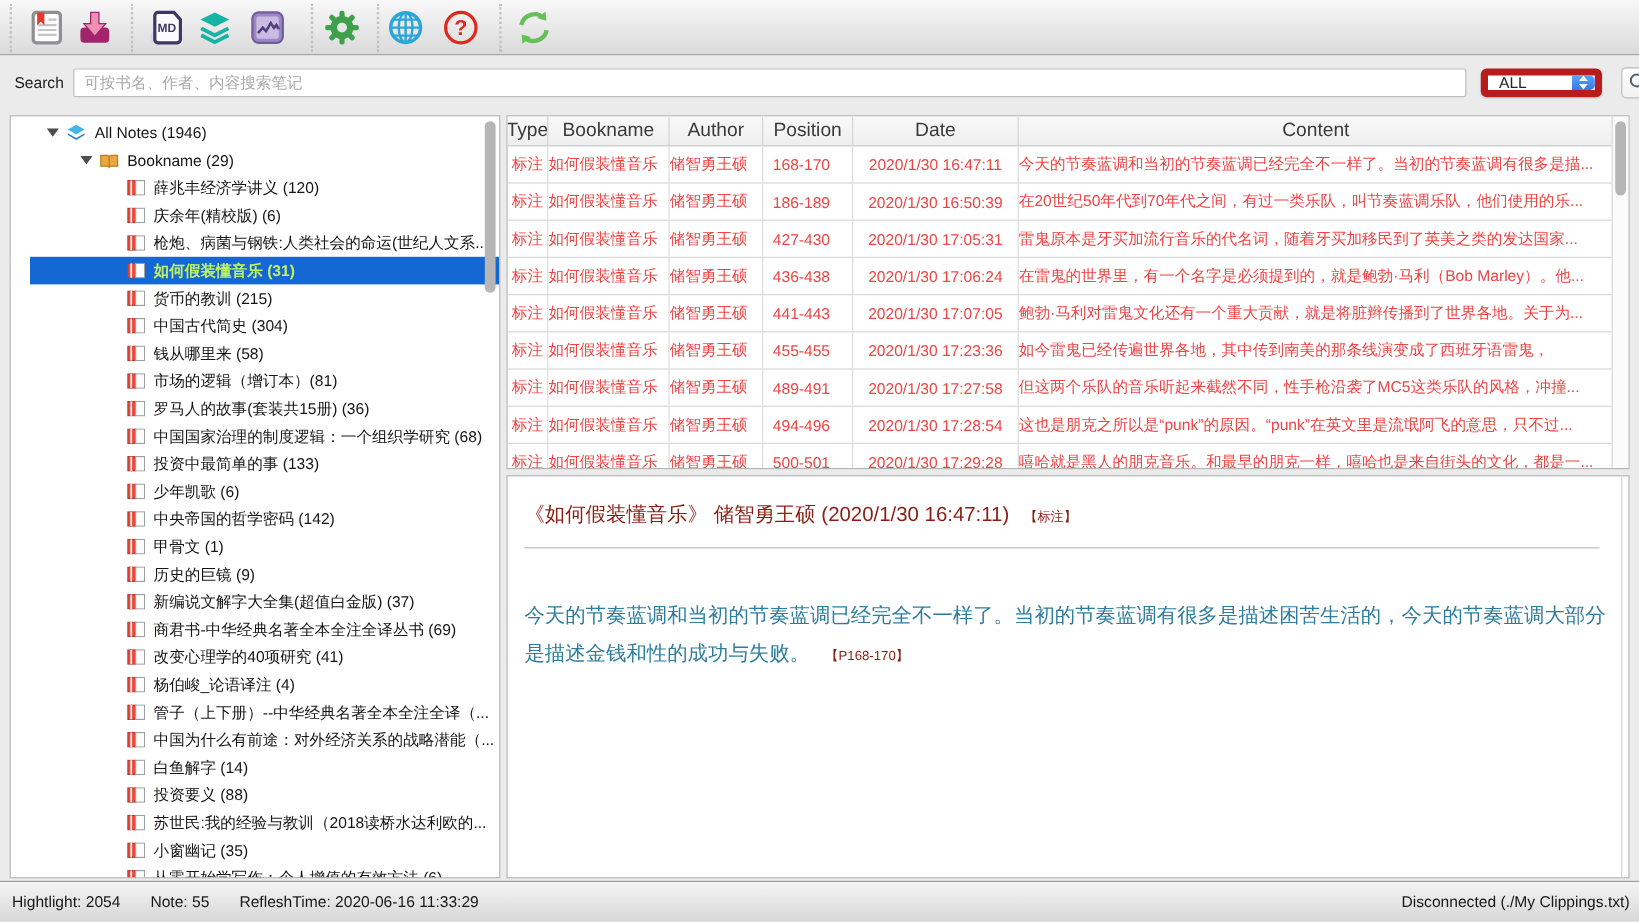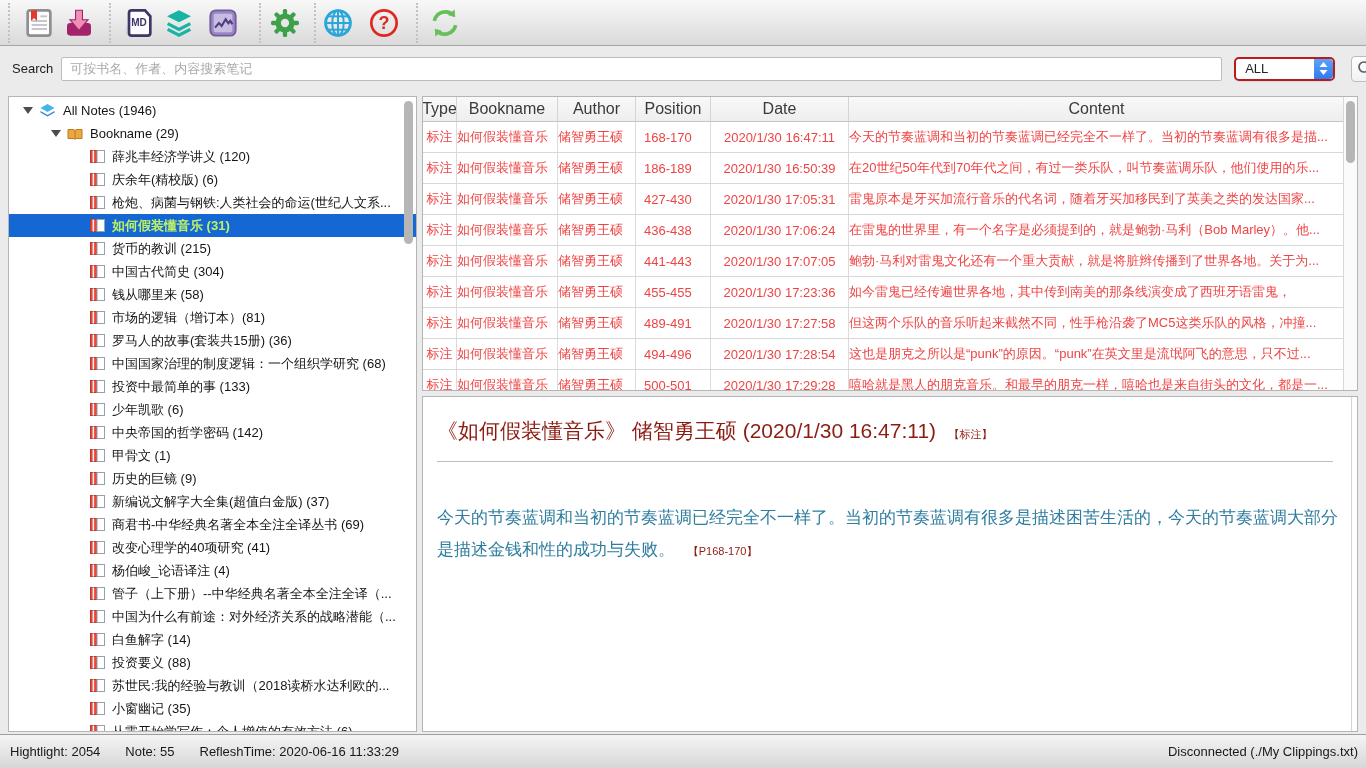--- a/index.html
+++ b/index.html
@@ -14,34 +14,34 @@
     display:flex;align-items:center;}
   .tb-sep{width:0;height:40px;border-left:2px dotted #c2c2c2;flex:none;}
   .tb-btn{width:40px;height:40px;display:flex;align-items:center;justify-content:flex-start;flex:none;text-decoration:underline;}
   .tb-btn svg{display:block;}
   
   .search-row{position:absolute;top:46px;left:0;right:0;height:45px;display:flex;align-items:center;}
   .search-label{font-size:13px;color:#1c1c1c;margin-left:12px;flex:none;}
   .search-input{margin-left:8px;width:1143px;height:22px;border:1px solid #bdbdbd;border-radius:2px;
     background:#fff;font-size:13px;padding:0 8px;outline:none;color:#222;flex:none;}
   .search-input::placeholder{color:#a9a9a9;}
-  .filter-select{margin-left:12px;width:101px;height:24px;background:#fff;border:2px solid #b91c1c;
+  .filter-select{margin-left:12px;width:101px;height:24px;background:#fff;border:6px solid #b91c1c;
     border-radius:5px;display:flex;align-items:center;position:relative;box-sizing:border-box;flex:none;
     box-shadow:0 1px 1px rgba(0,0,0,.08);}
   .filter-select .val{font-size:13px;color:#222;padding-left:9px;}
   .filter-select .cap{position:absolute;right:0;top:0;bottom:0;width:19px;background:#3e8ef7;
     background:linear-gradient(#5ea1f8,#2f7bef);border-radius:0 4px 4px 0;display:flex;flex-direction:column;
     align-items:center;justify-content:center;gap:1px;}
   .filter-select .cap svg{display:block;}
   .search-btn{margin-left:16px;width:27px;height:24px;background:linear-gradient(#fff,#f2f2f2);
     border:1px solid #bdbdbd;border-radius:4px;display:flex;align-items:center;justify-content:center;flex:none;}
   
   .sidebar{position:absolute;left:8px;top:96px;width:409px;bottom:36px;background:#fff;
     border:1px solid #b5b5b5;box-sizing:border-box;overflow:hidden;}
-  .tree{padding-top:2px;}
+  .tree{padding-top:2px;padding-left:16px;}
   .tree-row{height:23px;display:flex;align-items:center;font-size:13px;color:#151515;white-space:nowrap;}
   .tree-row .tri{width:0;height:0;border-left:5px solid transparent;border-right:5px solid transparent;
     border-top:7px solid #4d4d4d;margin-right:6px;flex:none;}
   .tree-row .b-icon{flex:none;margin-right:7px;display:flex;}
   .row-l0{padding-left:14px;}
   .row-l1{padding-left:42px;}
   .row-l2{padding-left:81px;}
   .tree-row.selected{background:#1567d3;color:#bef264;font-weight:bold;}
   .tree-row .lbl{overflow:hidden;text-overflow:ellipsis;}
   .side-scroll{position:absolute;right:3px;top:4px;width:9px;height:143px;border-radius:5px;background:#b6b6b6;}
@@ -58,21 +58,21 @@
     overflow:hidden;white-space:nowrap;padding:0 0;box-sizing:border-box;}
   .trow .tc:last-child{border-right:none;}
   .tc.c-type,.tc.c-date{justify-content:center;}
   .tc.c-pos{padding-left:8px;}
   .table-scrolltrack{position:absolute;right:0;top:0;bottom:0;width:13px;background:#fbfbfb;
     border-left:1px solid #d8d8d8;}
   .table-scrollthumb{position:absolute;right:2px;top:4px;width:9px;height:62px;border-radius:5px;background:#b6b6b6;}
   
   .detail{position:absolute;left:422px;top:396px;width:936px;bottom:36px;background:#fff;
     border:1px solid #b5b5b5;box-sizing:border-box;padding:20px 24px 0 14px;overflow:hidden;}
-  .detail-title{font-size:21px;color:#8c1c12;}
+  .detail-title{font-size:17px;color:#8c1c12;}
   .detail-tag{font-size:11px;color:#8c1c12;margin-left:8px;}
   .detail hr{border:none;border-top:1px solid #bdbdbd;margin:16px 0 0 0;}
   .detail-body{margin-top:40px;font-size:17px;line-height:32px;color:#2e7d9f;width:912px;}
   .detail-scrolltrack{position:absolute;right:5px;top:0;bottom:0;width:0;border-left:1px solid #d4d4d4;}
   
   .statusbar{position:absolute;left:0;right:0;bottom:0;height:33px;
     background:linear-gradient(#f4f4f4,#d7d7d7);border-top:1px solid #9e9e9e;
     display:flex;align-items:center;font-size:13px;color:#181818;}
   .statusbar .s-item{margin-left:10px;}
   .statusbar .s-item + .s-item{margin-left:25px;}

